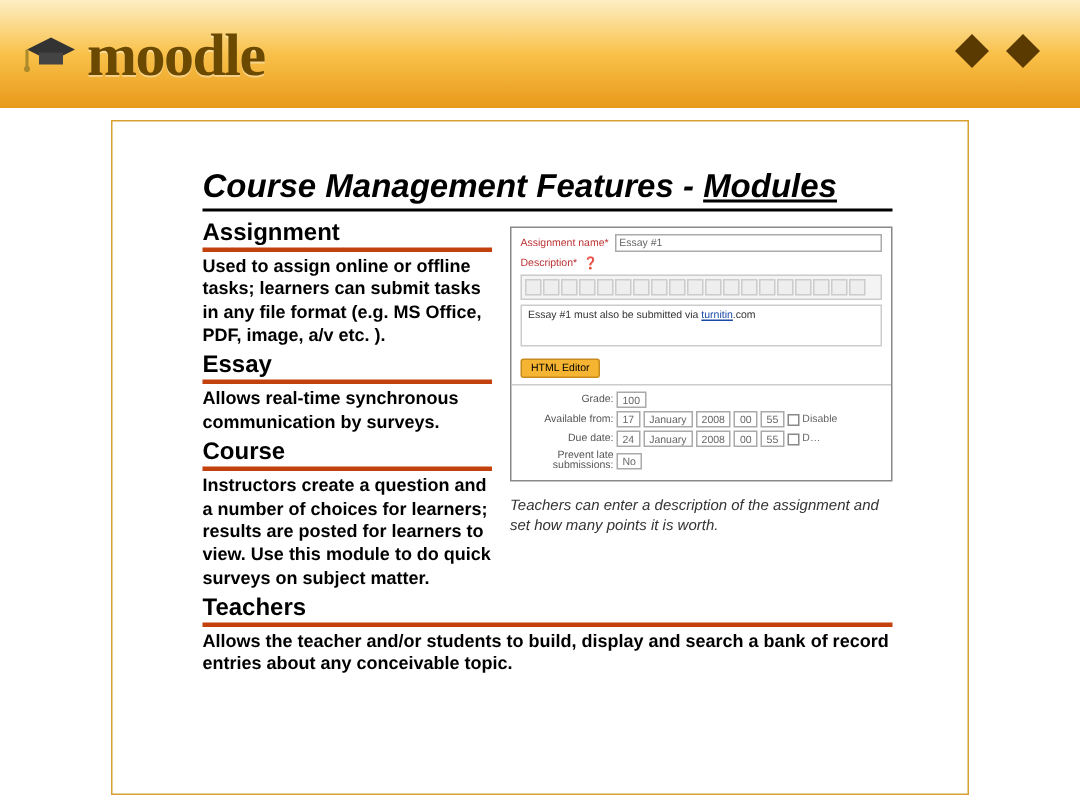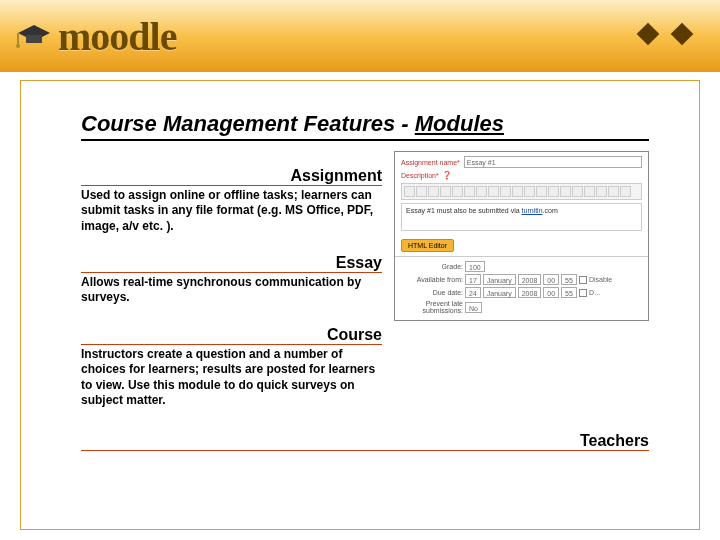--- a/index.html
+++ b/index.html
@@ -42,21 +42,21 @@
     gap: 18px;
   }
   .diamond {
     width: 16px;
     height: 16px;
     background: #5a3a00;
     transform: rotate(45deg);
     cursor: pointer;
   }
   .page {
-    width: 680px;
+    width: 572px;
     height: 450px;
     margin: 8px auto 0;
     border: 1px solid #d8a030;
     background: #fff;
     padding: 30px 50px 20px 60px;
     position: relative;
   }
   .title {
     font-size: 22px;
     font-weight: bold;
@@ -65,24 +65,23 @@
     padding-bottom: 2px;
     margin-bottom: 6px;
   }
   .title .underline { text-decoration: underline; }
   .content-row { display: flex; gap: 12px; }
   .left { flex: 1; }
   .right { width: 255px; padding-top: 4px; }
   .module-h {
     font-size: 16px;
     font-weight: bold;
-    border-bottom: 1px solid #c2410c;
-    margin-top: 20px;
+    border-bottom: 3px solid #c2410c;
+    margin-top: 0;
     margin-bottom: 2px;
-    text-align: right;
   }
   .module-p {
     font-size: 12px;
     line-height: 1.28;
     margin-bottom: 4px;
     max-width: 300px;
     font-weight: bold;
   }
   .module-h.full { }
   .module-p.full { max-width: none; }
@@ -215,17 +214,19 @@
             <span class="sel">55</span>
             <span class="cb"></span>
             <span>D…</span>
           </div>
           <div class="date-row">
             <span class="date-lbl">Prevent late submissions:</span>
             <span class="sel">No</span>
           </div>
         </div>
       </div>
+      <p class="caption">Teachers can enter a description of the assignment and set how many points it is worth.</p>
     </div>
   </div>
 
   <h2 class="module-h full">Teachers</h2>
+  <p class="module-p full">Allows the teacher and/or students to build, display and search a bank of record entries about any conceivable topic.</p>
 </div>
 
 </body></html>

